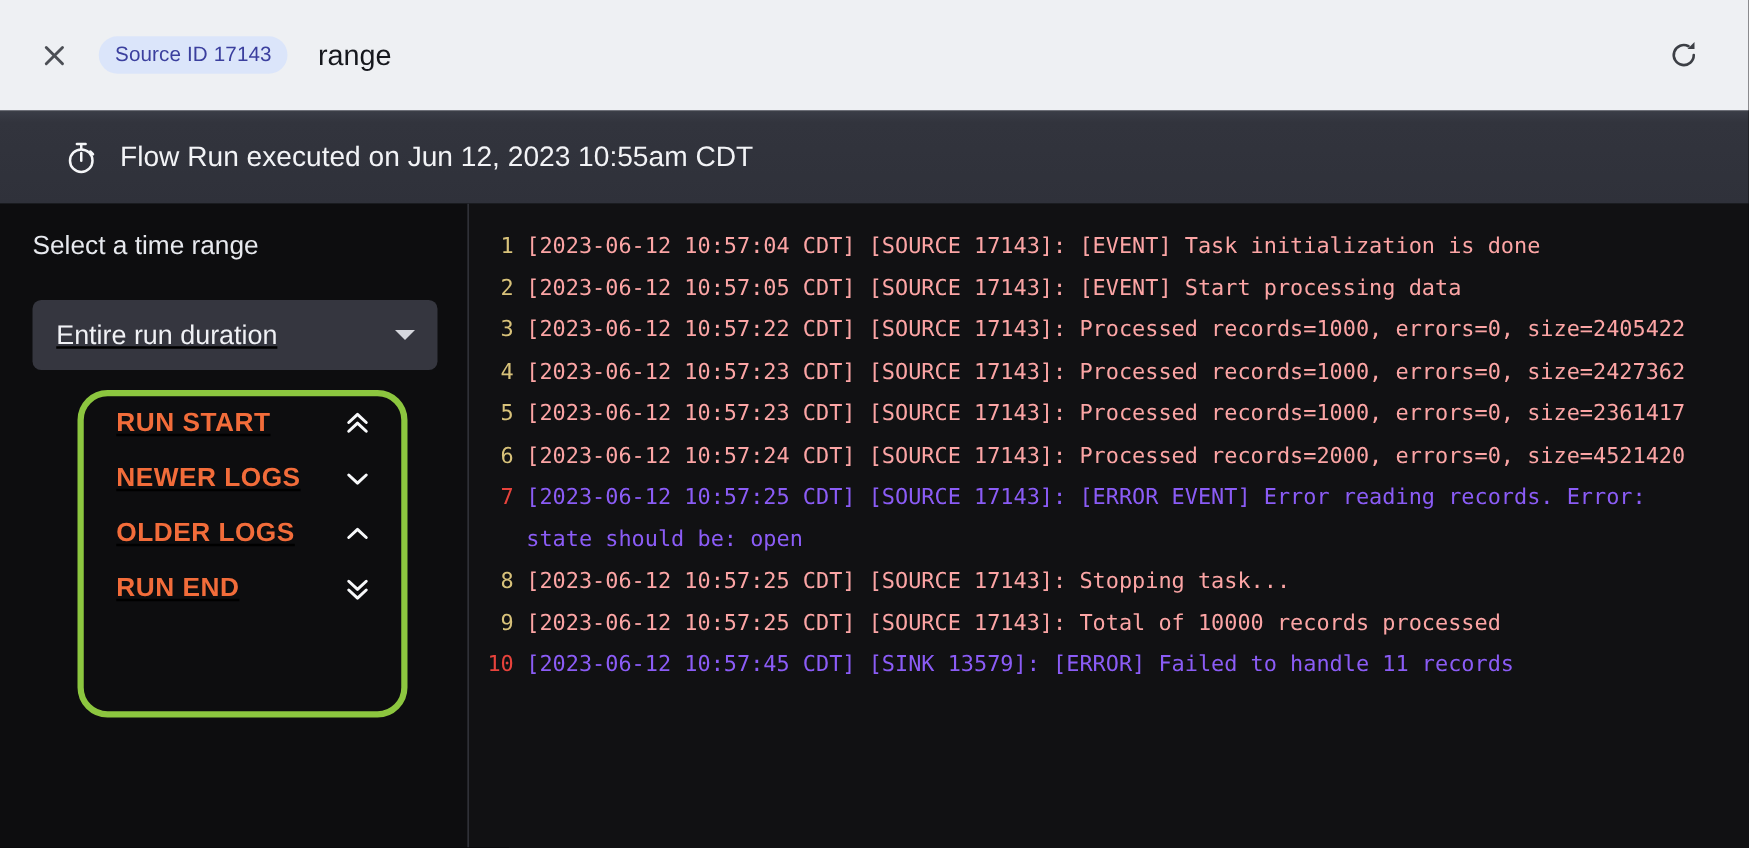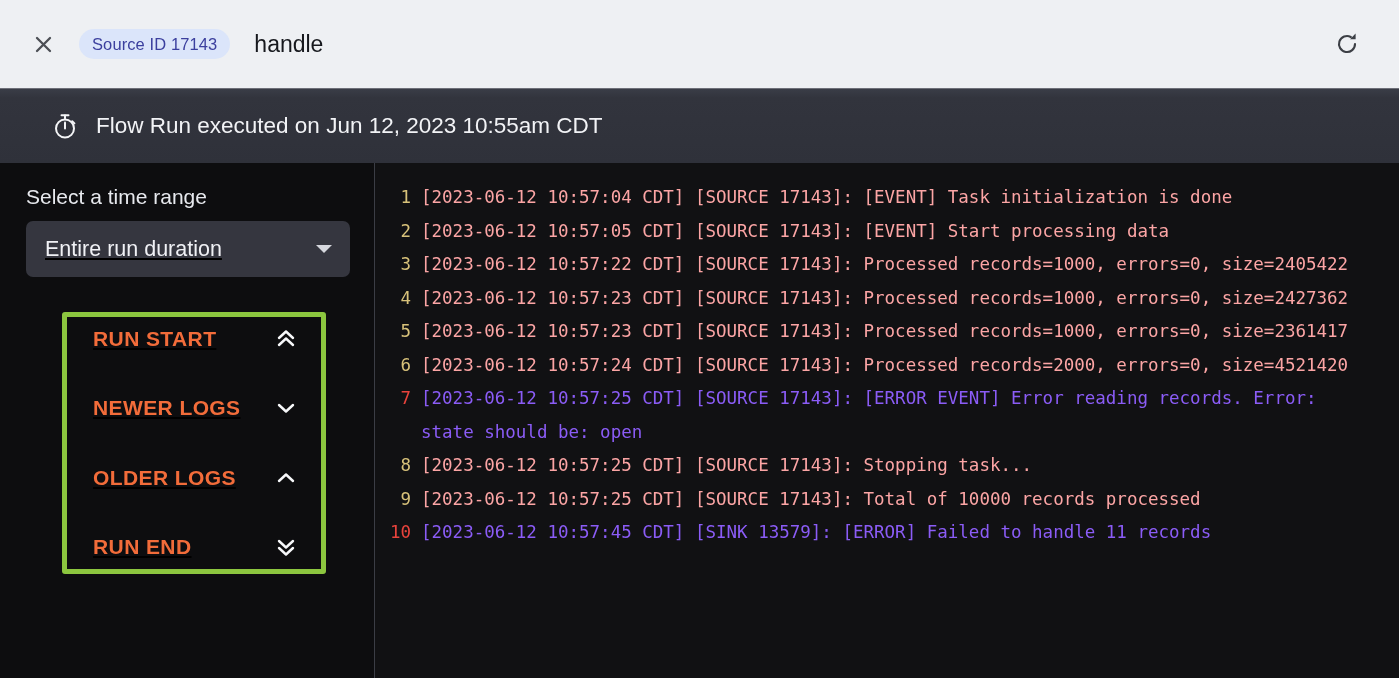--- a/index.html
+++ b/index.html
@@ -113,21 +113,21 @@
     height: 100%;
     background: #0d0d0f;
     border-right: 1px solid #3b3d45;
     padding: 22px 0 0 26px;
     position: relative;
   }
 
   .sidebar-label {
     color: #e7e9ee;
     font-size: 21px;
-    margin-bottom: 12px;
+    margin-bottom: 31px;
   }
 
   .timerange-select {
     width: 324px;
     height: 56px;
     background: #35363f;
     border-radius: 7px;
     display: flex;
     align-items: center;
     padding: 0 18px 0 19px;
@@ -148,26 +148,26 @@
   }
 
   
   .nav-highlight {
     position: absolute;
     left: 62px;
     top: 149px;
     width: 264px;
     height: 262px;
     border: 5px solid #8cc63f;
-    border-radius: 3px;
+    border-radius: 24px;
     background: #0d0d0f;
     padding: 0 22px 0 26px;
     display: flex;
     flex-direction: column;
-    justify-content: space-between;
+    justify-content: flex-start;
     text-decoration: underline;
   }
   .nav-item {
     display: flex;
     align-items: center;
     cursor: pointer;
     height: 44px;
   }
   .nav-item-label {
     color: #f26c3a;
@@ -227,21 +227,21 @@
 
   <div class="close-btn">
     <svg width="19" height="19" viewBox="0 0 19 19">
       <path d="M3 3 L16 16 M16 3 L3 16" stroke="#4c4f55" stroke-width="2.3" stroke-linecap="round" fill="none"></path>
     </svg>
   </div>
 
   <span class="badge badge-source">Source ID 17143</span>
 
 
-  <span class="page-title">handle</span>
+  <span class="page-title">range</span>
 
   <div class="refresh-btn">
     <svg width="26" height="26" viewBox="0 0 26 26">
       <path d="M21 13 A8 8 0 1 1 16.8 6" stroke="#3c3f45" stroke-width="2.1" fill="none" stroke-linecap="round"></path>
       <path d="M21.6 2.6 L21.6 8.2 L16 8.2 Z" fill="#3c3f45"></path>
     </svg>
   </div>
 </div>
 
 <div class="flow-banner">

